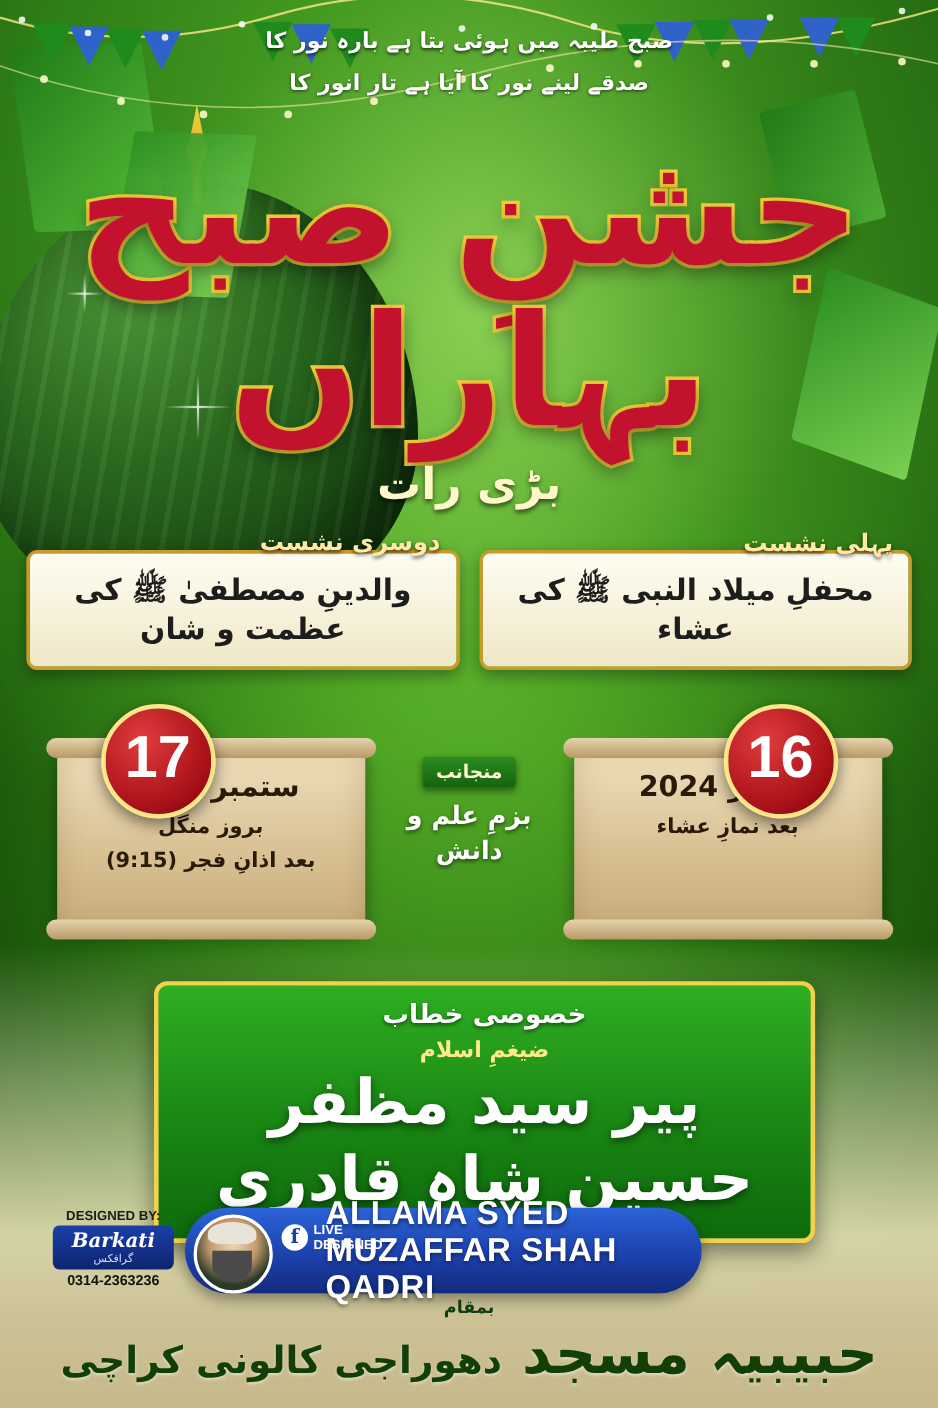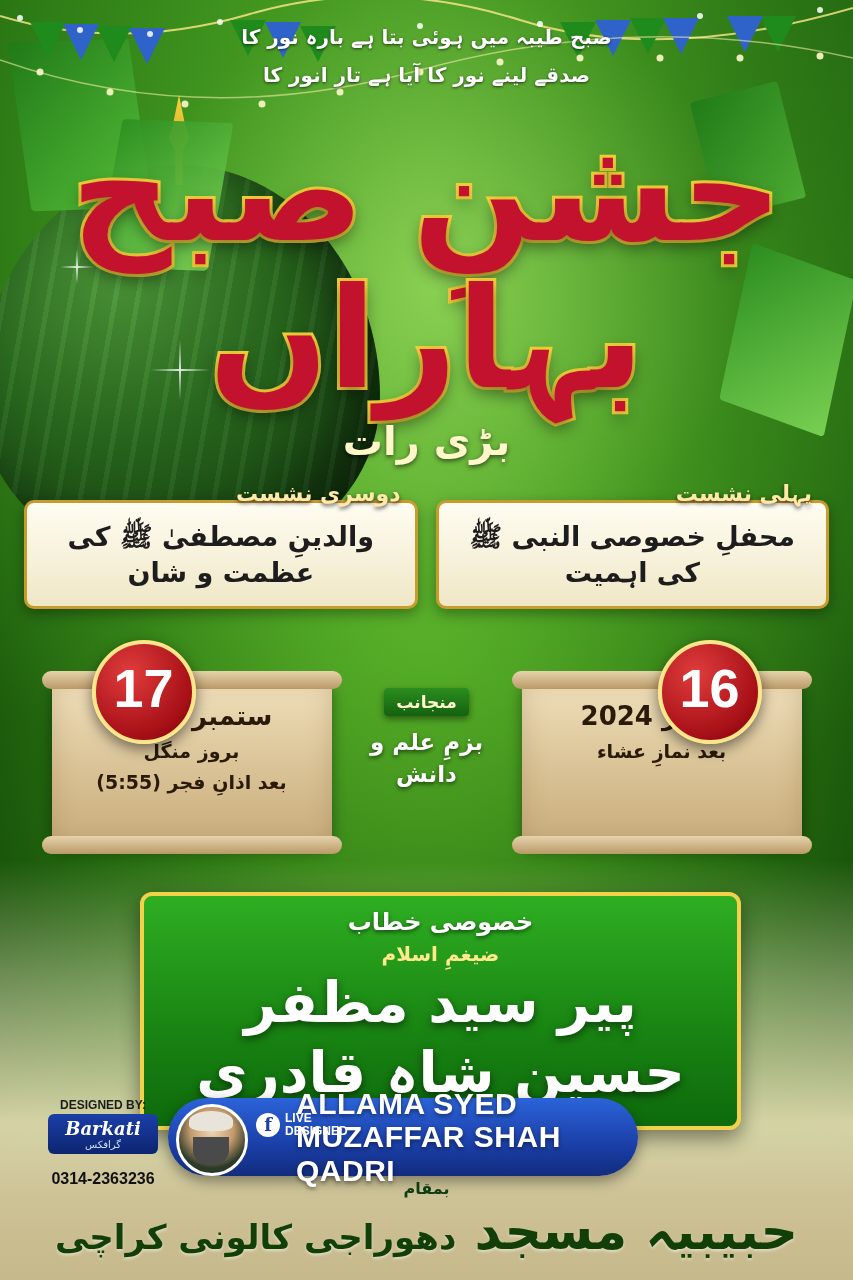--- a/index.html
+++ b/index.html
@@ -327,22 +327,22 @@
     font-size: 18px;
     font-style: italic;
     font-weight: bold;
     font-family: "DejaVu Serif", serif;
   }
   .designer-sub {
     color: #cfe0ff;
     font-size: 10px;
   }
   .designer-phone {
-    margin-top: 16px;
-    font-size: 16px;
+    margin-top: 2px;
+    font-size: 13px;
     font-weight: bold;
     color: #111;
   }
   
   .livebar {
     position: absolute;
     left: 168px;
     top: 1098px;
     width: 470px;
     height: 78px;
@@ -516,21 +516,21 @@
     </div>
 
     <div class="title-wrap">
       <div class="title-main urdu">جشنِ صبح بہاراں</div>
       <div class="title-sub urdu">بڑی رات</div>
     </div>
 
     <div class="sessions">
       <div class="session">
         <div class="session-tag urdu">پہلی نشست</div>
-        <div class="session-text urdu">محفلِ خصوصی النبی ﷺ کی اہمیت</div>
+        <div class="session-text urdu">محفلِ میلاد النبی ﷺ کی عشاء</div>
       </div>
       <div class="session">
         <div class="session-tag urdu">دوسری نشست</div>
         <div class="session-text urdu">والدینِ مصطفیٰ ﷺ کی عظمت و شان</div>
       </div>
     </div>
 
     <div class="dates">
 
       <div class="date-card right">
@@ -546,21 +546,21 @@
         <div class="center-ribbon urdu">منجانب</div>
         <div class="center-tag-text urdu">بزمِ علم و دانش</div>
       </div>
 
       <div class="date-card left">
         <div class="scroll"></div>
         <div class="badge">17</div>
         <div class="scroll-text urdu">
           <span>ستمبر 2024</span>
           <span class="small">بروز منگل</span>
-          <span class="small">بعد اذانِ فجر (5:55)</span>
+          <span class="small">بعد اذانِ فجر (9:15)</span>
         </div>
       </div>
 
     </div>
 
     <div class="speaker">
       <div class="speaker-top urdu">خصوصی خطاب</div>
       <div class="speaker-title urdu">ضیغمِ اسلام</div>
       <div class="speaker-name urdu">پیر سید مظفر حسین شاہ قادری</div>
     </div>

